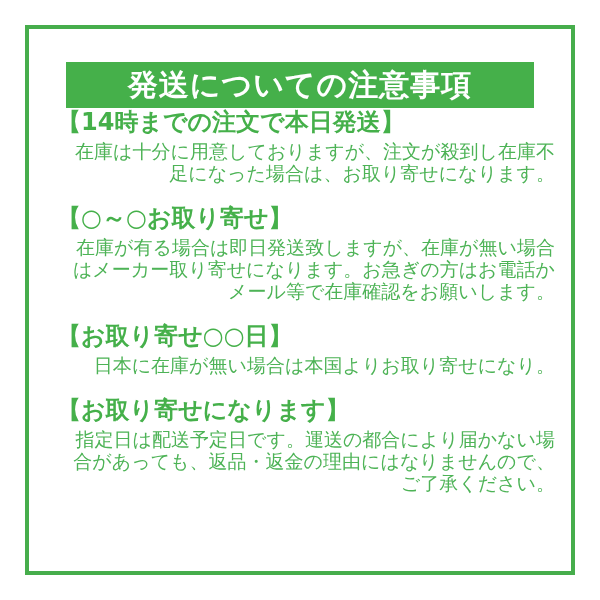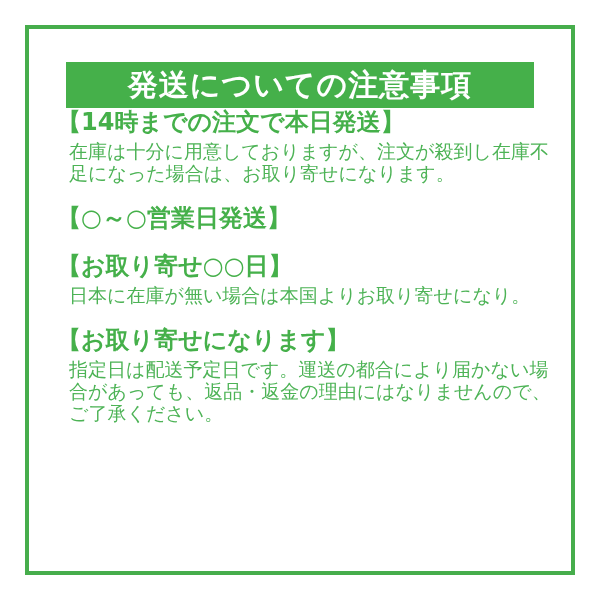--- a/index.html
+++ b/index.html
@@ -56,42 +56,45 @@
   }
   .section-body {
     padding-left: 12px;
     width: 486px;
   }
   .section-paragraph {
     color: #4db356;
     font-size: 19px;
     line-height: 22px;
     margin: 0;
-    text-align: left;
+    text-align: right;
     word-break: break-all;
   }
 </style>
 </head>
 <body>
 
 <div class="canvas">
   <div class="frame">
     <div class="banner">
       <span>発送についての注意事項</span>
     </div>
     <div class="sections" id="sections">
   <div class="section">
     <h2 class="section-heading">【14時までの注文で本日発送】</h2>
     <div class="section-body">
             <p class="section-paragraph">在庫は十分に用意しておりますが、注文が殺到し在庫不足になった場合は、お取り寄せになります。</p>
           </div>
   </div>
 
   <div class="section">
-    <h2 class="section-heading">【○～○営業日発送】</h2>
+    <h2 class="section-heading">【○～○お取り寄せ】</h2>
+    <div class="section-body">
+            <p class="section-paragraph">在庫が有る場合は即日発送致しますが、在庫が無い場合はメーカー取り寄せになります。お急ぎの方はお電話かメール等で在庫確認をお願いします。</p>
+          </div>
   </div>
 
   <div class="section">
     <h2 class="section-heading">【お取り寄せ○○日】</h2>
     <div class="section-body">
             <p class="section-paragraph">日本に在庫が無い場合は本国よりお取り寄せになり。</p>
           </div>
   </div>
 
   <div class="section">

